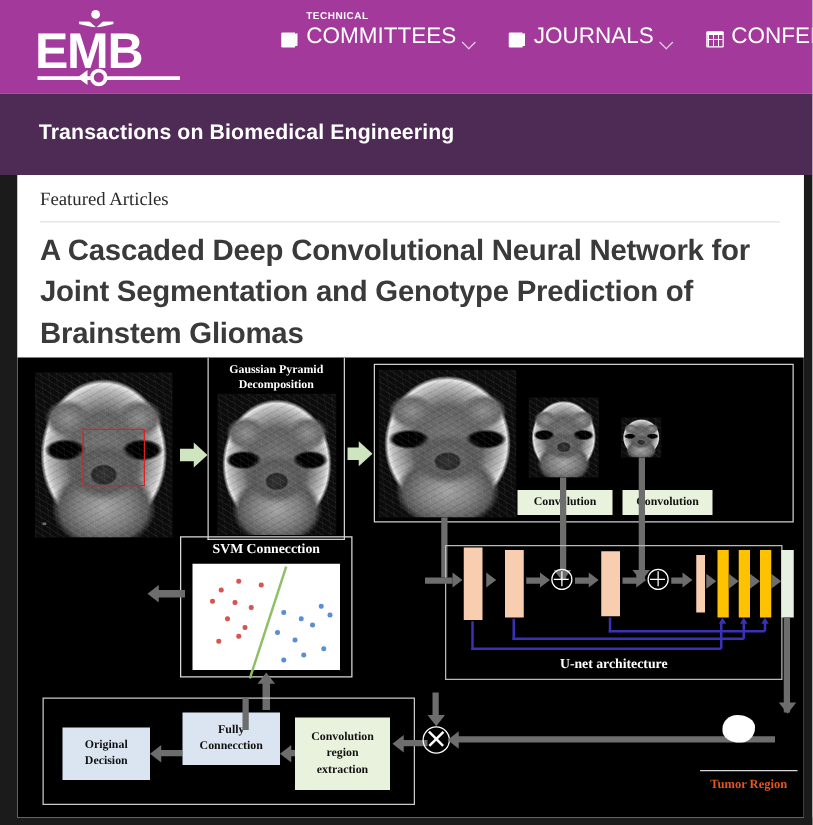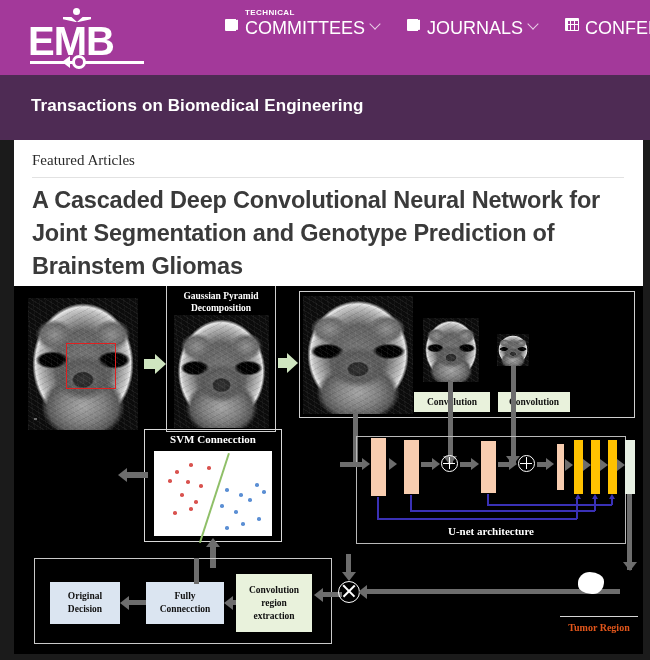--- a/index.html
+++ b/index.html
@@ -42,21 +42,21 @@
     position: absolute; left: 44px; top: 49px; width: 14px; height: 14px;
     border-radius: 50%; background: #a3399a; border: 3px solid #fff;
   }
   .logo-rule-arrow {
     position: absolute; left: 34px; top: 50px; width: 0; height: 0;
     border-top: 6px solid transparent; border-bottom: 6px solid transparent;
     border-right: 8px solid #fff;
   }
 
   .nav { position: absolute; left: 225px; top: 18px; display: flex; align-items: flex-start; gap: 26px; }
-  .nav-item { position: relative; display: flex; align-items: flex-start; gap: 5px; cursor: pointer; }
+  .nav-item { position: relative; display: flex; align-items: flex-end; gap: 5px; cursor: pointer; }
   .nav-label-wrap { position: relative; display: flex; flex-direction: column; }
   .nav-sup {
     position: absolute; left: 0; top: -10px;
     font-size: 8px; font-weight: bold; color: #ffffff; letter-spacing: 0.4px;
   }
   .nav-label {
     font-size: 18px; color: #ffffff; letter-spacing: 0px;
     font-family: "Liberation Sans", sans-serif; white-space: nowrap;
   }
   .nav-icon { width: 15px; height: 14px; position: relative; flex: 0 0 auto; }
@@ -446,21 +446,21 @@
 
       <div class="box-outline" style="left:20px; top:272px; width:298px; height:86px; border-color:#c9c9c9;"></div>
 
       <div class="tag tag-blue" style="left:36px; top:296px; width:70px; height:42px; flex-direction:column; line-height:13px;">
         <div>Original</div>
         <div>Decision</div>
       </div>
       <div class="gray-line" style="left:114px; top:314px; width:18px; height:5px;"></div>
       <div class="gray-arrow-left" style="left:106px; top:310px;"></div>
 
-      <div class="tag tag-blue" style="left:132px; top:296px; width:78px; height:42px; flex-direction:column; line-height:13px;">
+      <div class="tag tag-blue" style="left:132px; top:284px; width:78px; height:42px; flex-direction:column; line-height:13px;">
         <div>Fully</div>
         <div>Connecction</div>
       </div>
       <div class="gray-line" style="left:218px; top:314px; width:16px; height:5px;"></div>
       <div class="gray-arrow-left" style="left:210px; top:310px;"></div>
 
       <div class="tag" style="left:222px; top:288px; width:76px; height:58px; flex-direction:column; line-height:13px;">
         <div>Convolution</div>
         <div>region</div>
         <div>extraction</div>

